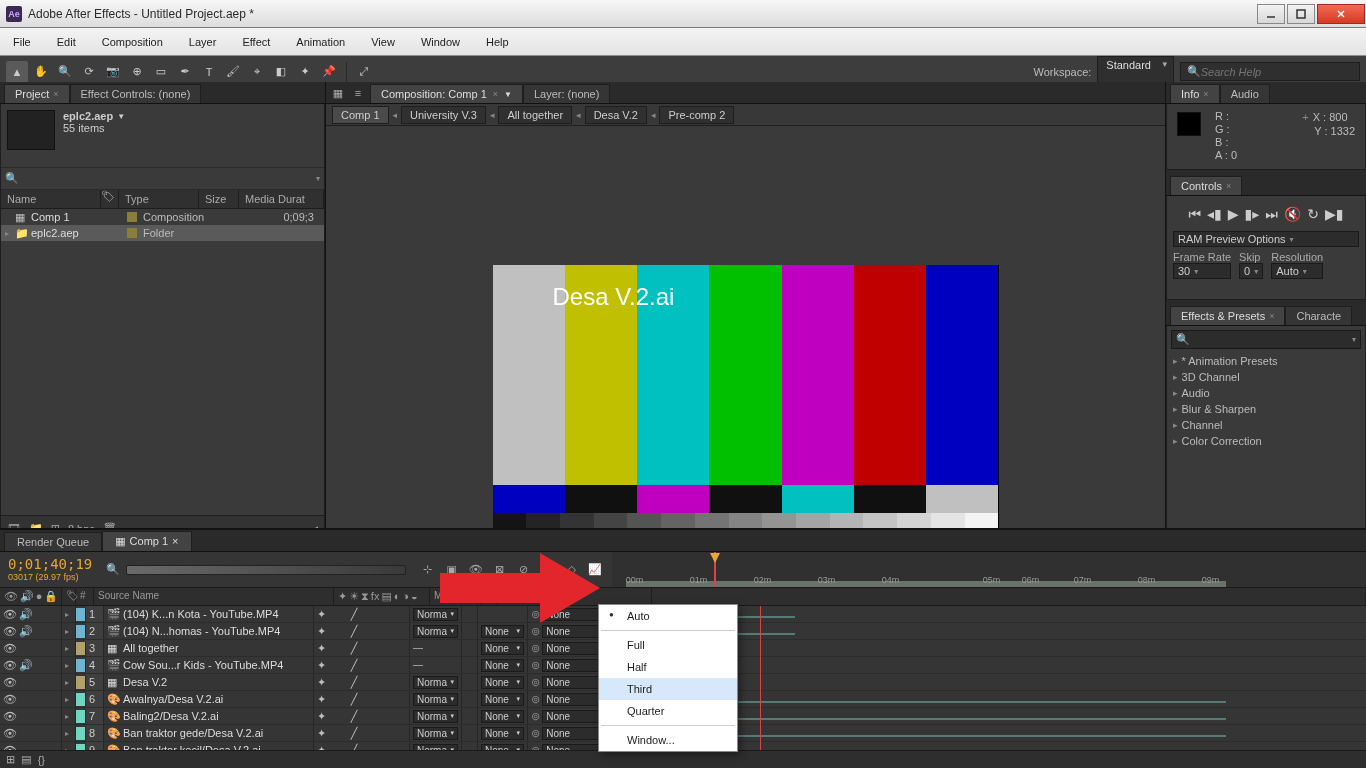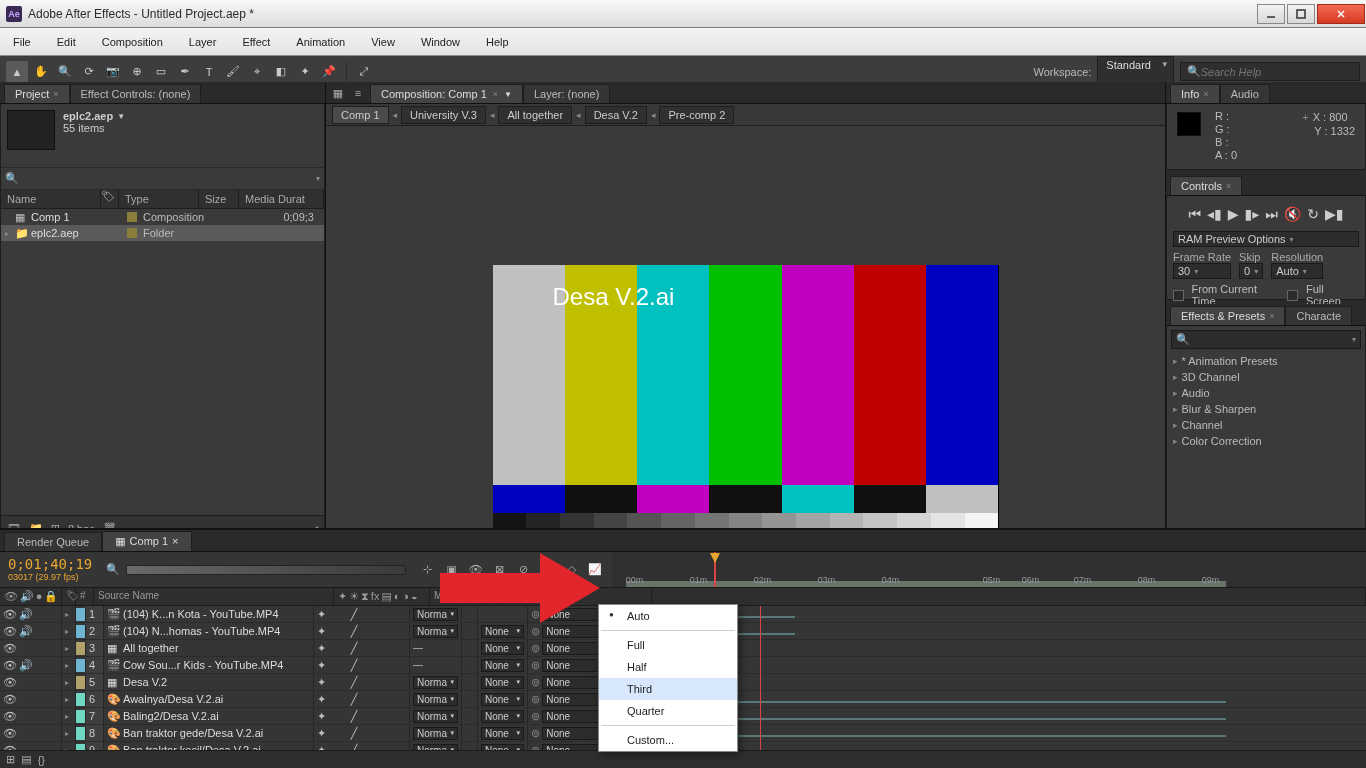--- a/index.html
+++ b/index.html
@@ -435,26 +435,20 @@
           </div>
         <div>
             <div class="lbl">Skip</div>
             <div class="sel">0</div>
           </div>
         <div>
             <div class="lbl">Resolution</div>
             <div class="sel">Auto</div>
           </div>
       </div>
-      <div class="preview-row" style="gap:8px;">
-        <div class="chk"></div>
-          <span>From Current Time</span>
-        <div class="chk"></div>
-          <span>Full Screen</span>
-      </div>
     </div>
 
     <div class="panel-tabs" style="margin-top:4px;">
       <div class="tab active">
           <span>Effects &amp; Presets</span>
           <span class="x">×</span>
         </div>
       <div class="tab">
           <span>Characte</span>
         </div>
@@ -909,14 +903,14 @@
 </svg>
 
 <div class="res-popup" id="res-popup" style="left:598px;top:604px;">
     <div class="item sel">Auto</div>
     <div class="sep"></div>
     <div class="item">Full</div>
     <div class="item">Half</div>
     <div class="item hilite">Third</div>
     <div class="item">Quarter</div>
     <div class="sep"></div>
-    <div class="item">Custom...</div>
+    <div class="item">Window...</div>
   </div>
 
 </body></html>

